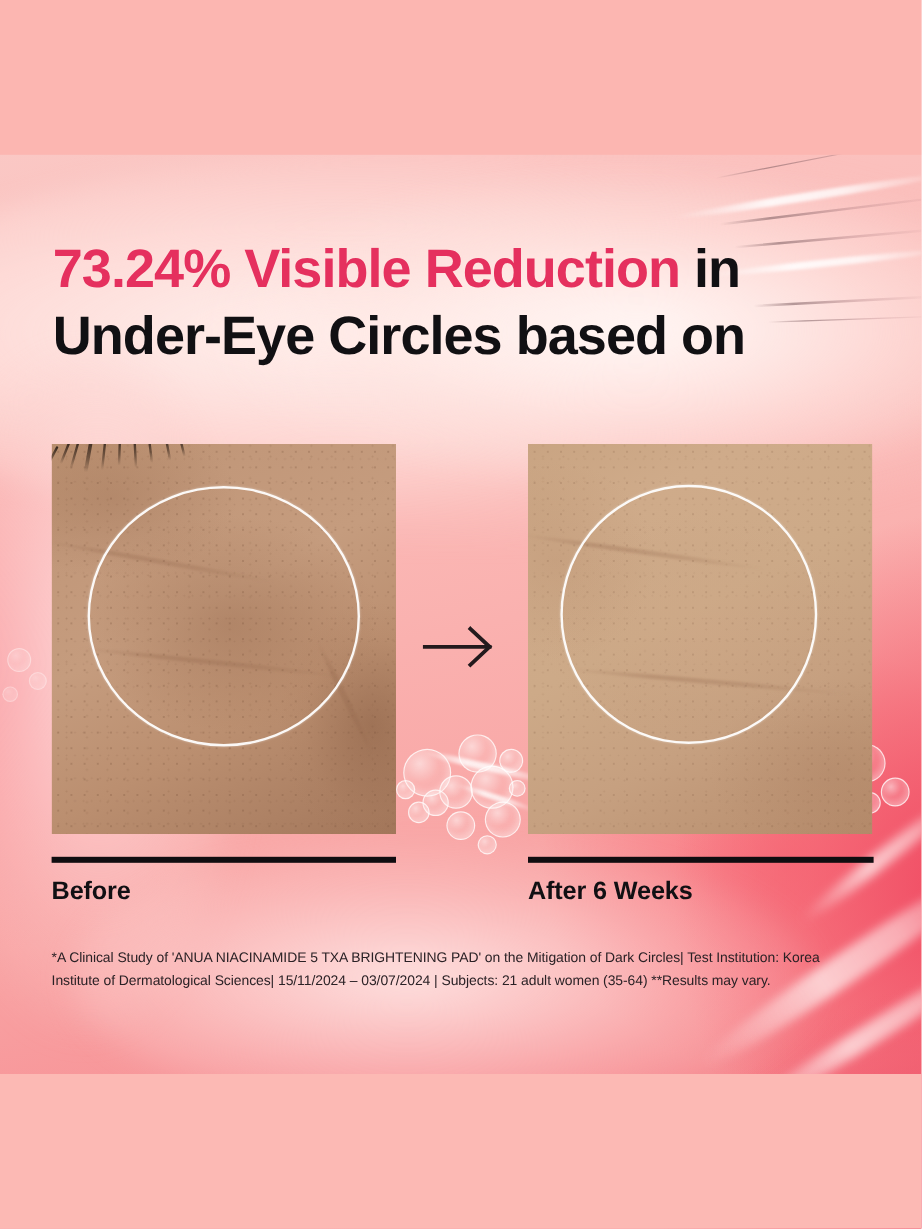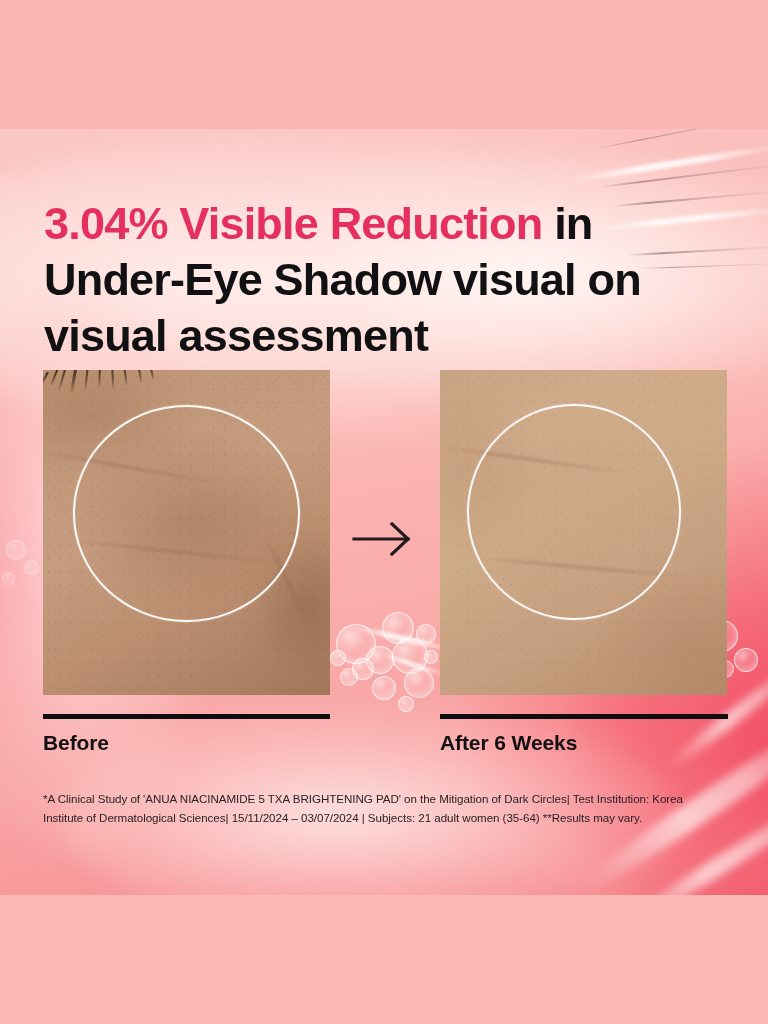--- a/index.html
+++ b/index.html
@@ -291,23 +291,22 @@
 
     <div class="bubble" style="left:6px; top:540px; width:18px; height:18px; opacity:0.55;"></div>
     <div class="bubble" style="left:24px; top:560px; width:13px; height:13px; opacity:0.5;"></div>
     <div class="bubble" style="left:2px; top:572px; width:11px; height:11px; opacity:0.45;"></div>
   </div>
 
   <div class="band-top"></div>
   <div class="band-bottom"></div>
 
   <h1 class="headline">
-    <span class="hl-accent">3.04% Visible Reduction</span><span> in</span><br>
-    <span>Under-Eye Shadow visual on</span><br>
-    <span>visual assessment</span>
+    <span class="hl-accent">73.24% Visible Reduction</span><span> in</span><br>
+    <span>Under-Eye Circles based on</span><br>
   </h1>
 
   <div class="photo-frame photo-left">
     <div class="skin skin-before"></div>
     <div class="pores"></div>
 
     <div class="lash" style="left:22px;  top:-4px; width:2.4px; height:26px; transform:rotate(16deg);"></div>
     <div class="lash" style="left:32px;  top:-6px; width:2.6px; height:30px; transform:rotate(10deg);"></div>
     <div class="lash" style="left:44px;  top:-6px; width:2.4px; height:28px; transform:rotate(6deg);"></div>
     <div class="lash" style="left:56px;  top:-6px; width:2.2px; height:24px; transform:rotate(2deg);"></div>

